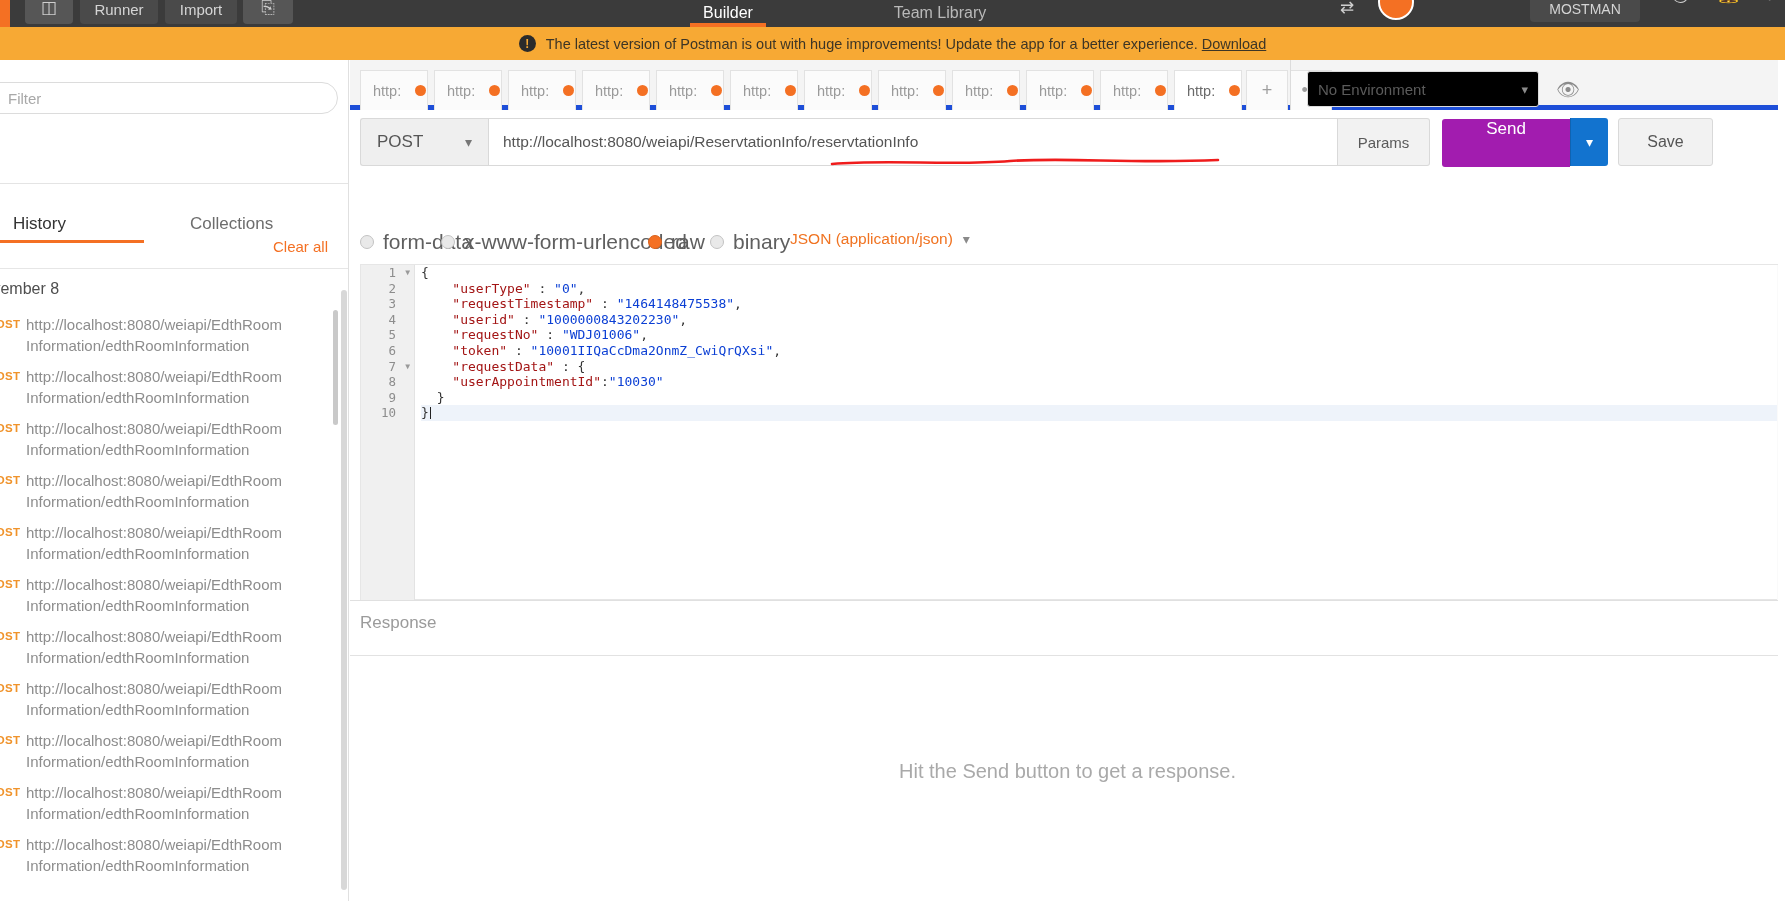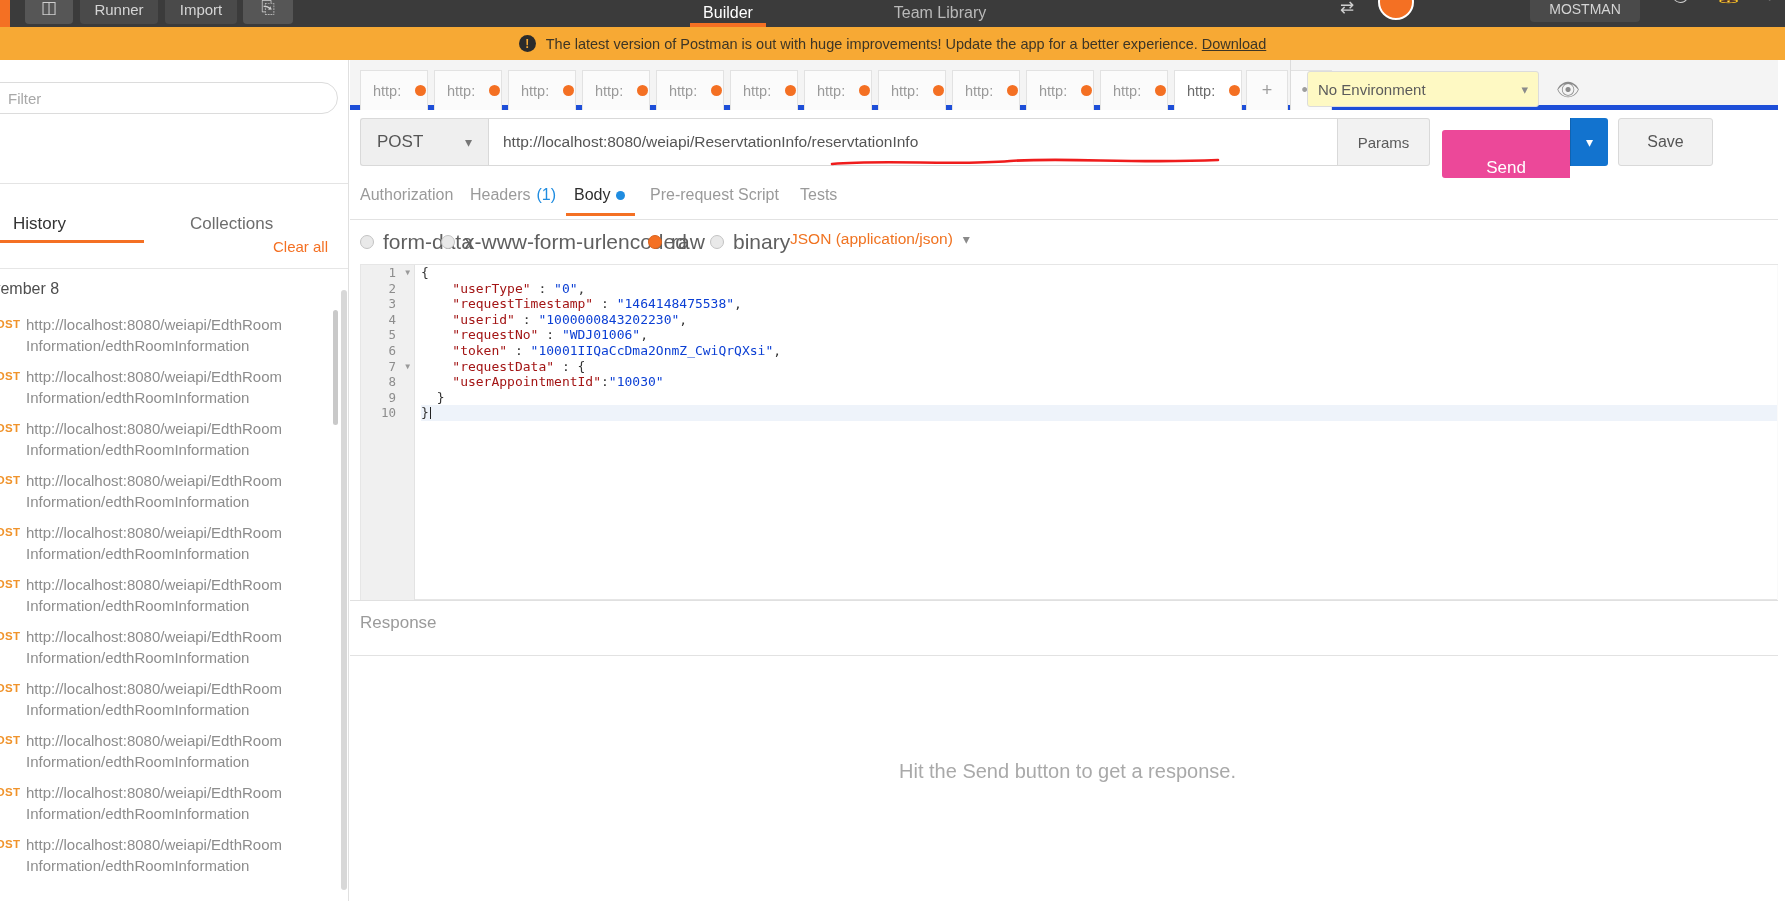--- a/index.html
+++ b/index.html
@@ -170,21 +170,21 @@
     background: #f47023; margin-left: 14px; flex: none;
   }
   .rtab-plus, .rtab-more {
     position: absolute; top: 10px; height: 40px; width: 42px;
     background: #fbfbfb; border: 1px solid #e2e2e2; border-bottom: none;
     display: flex; align-items: center; justify-content: center;
     color: #9e9e9e; font-size: 18px;
   }
   .env-select {
     position: absolute; top: 11px; left: 957px; width: 232px; height: 36px;
-    background: #fef9c3; border: 1px solid #dcdcdc; border-radius: 3px;
+    background: #000000; border: 1px solid #dcdcdc; border-radius: 3px;
     display: flex; align-items: center; padding: 0 10px;
     font-size: 15px; color: #5b5b5b;
   }
   .env-caret { margin-left: auto; color: #8b8b8b; font-size: 13px; }
   .env-eye {
     position: absolute; top: 18px; left: 1206px;
     color: #8b8b8b; font-size: 19px;
   }
   .tabstrip-divider {
     position: absolute; top: 0; left: 940px; width: 1px; height: 50px; background: #dcdcdc;
@@ -207,23 +207,23 @@
     font-size: 15.5px; color: #555;
   }
   .params-btn {
     position: absolute; left: 988px; top: 0; width: 92px; height: 48px;
     background: #f2f2f2; border: 1px solid #d9d9d9; border-left: none;
     border-radius: 0 3px 3px 0;
     display: flex; align-items: center; justify-content: center;
     font-size: 15px; color: #5a5a5a;
   }
   .send-btn {
-    position: absolute; left: 1092px; top: 12px; width: 128px; height: 48px;
-    background: #ec4899; border-radius: 3px 0 0 3px;
-    display: flex; align-items: flex-end; justify-content: center;
+    position: absolute; left: 1092px; top: 1px; width: 128px; height: 48px;
+    background: #a21caf; border-radius: 3px 0 0 3px;
+    display: flex; align-items: flex-start; justify-content: center;
     color: #fff; font-size: 17px;
   }
   .send-caret {
     position: absolute; left: 1220px; top: 0; width: 38px; height: 48px;
     background: #1273cf; border-left: 1px solid #0f63b2;
     border-radius: 0 3px 3px 0;
     display: flex; align-items: center; justify-content: center;
     color: #fff; font-size: 14px;
   }
   .save-btn {
@@ -536,39 +536,20 @@
       </div>
       <div class="save-btn">
         <span>Save</span>
       </div>
     </div>
 
     <svg class="squiggle-url" viewBox="0 0 390 14" preserveAspectRatio="none">
       <path d="M2,9 C60,4 120,11 180,6 C240,2 300,9 388,5" stroke="#ef1c1c" stroke-width="2.6" fill="none" stroke-linecap="round"></path>
     </svg>
 
-    <div class="subtabs">
-      <div class="subtab st-auth">
-        <span>Authorization</span>
-      </div>
-      <div class="subtab st-head">
-        <span>Headers</span>
-        <span class="count">(1)</span>
-      </div>
-      <div class="subtab st-body active">
-        <span>Body</span>
-        <span class="bluedot"></span>
-      </div>
-      <div class="subtab st-pre">
-        <span>Pre-request Script</span>
-      </div>
-      <div class="subtab st-test">
-        <span>Tests</span>
-      </div>
-    </div>
 
     <div class="bodytypes">
       <div class="radio-opt r-form">
         <span class="radio"></span>
         <span>form-data</span>
       </div>
       <div class="radio-opt r-url">
         <span class="radio"></span>
         <span>x-www-form-urlencoded</span>
       </div>

